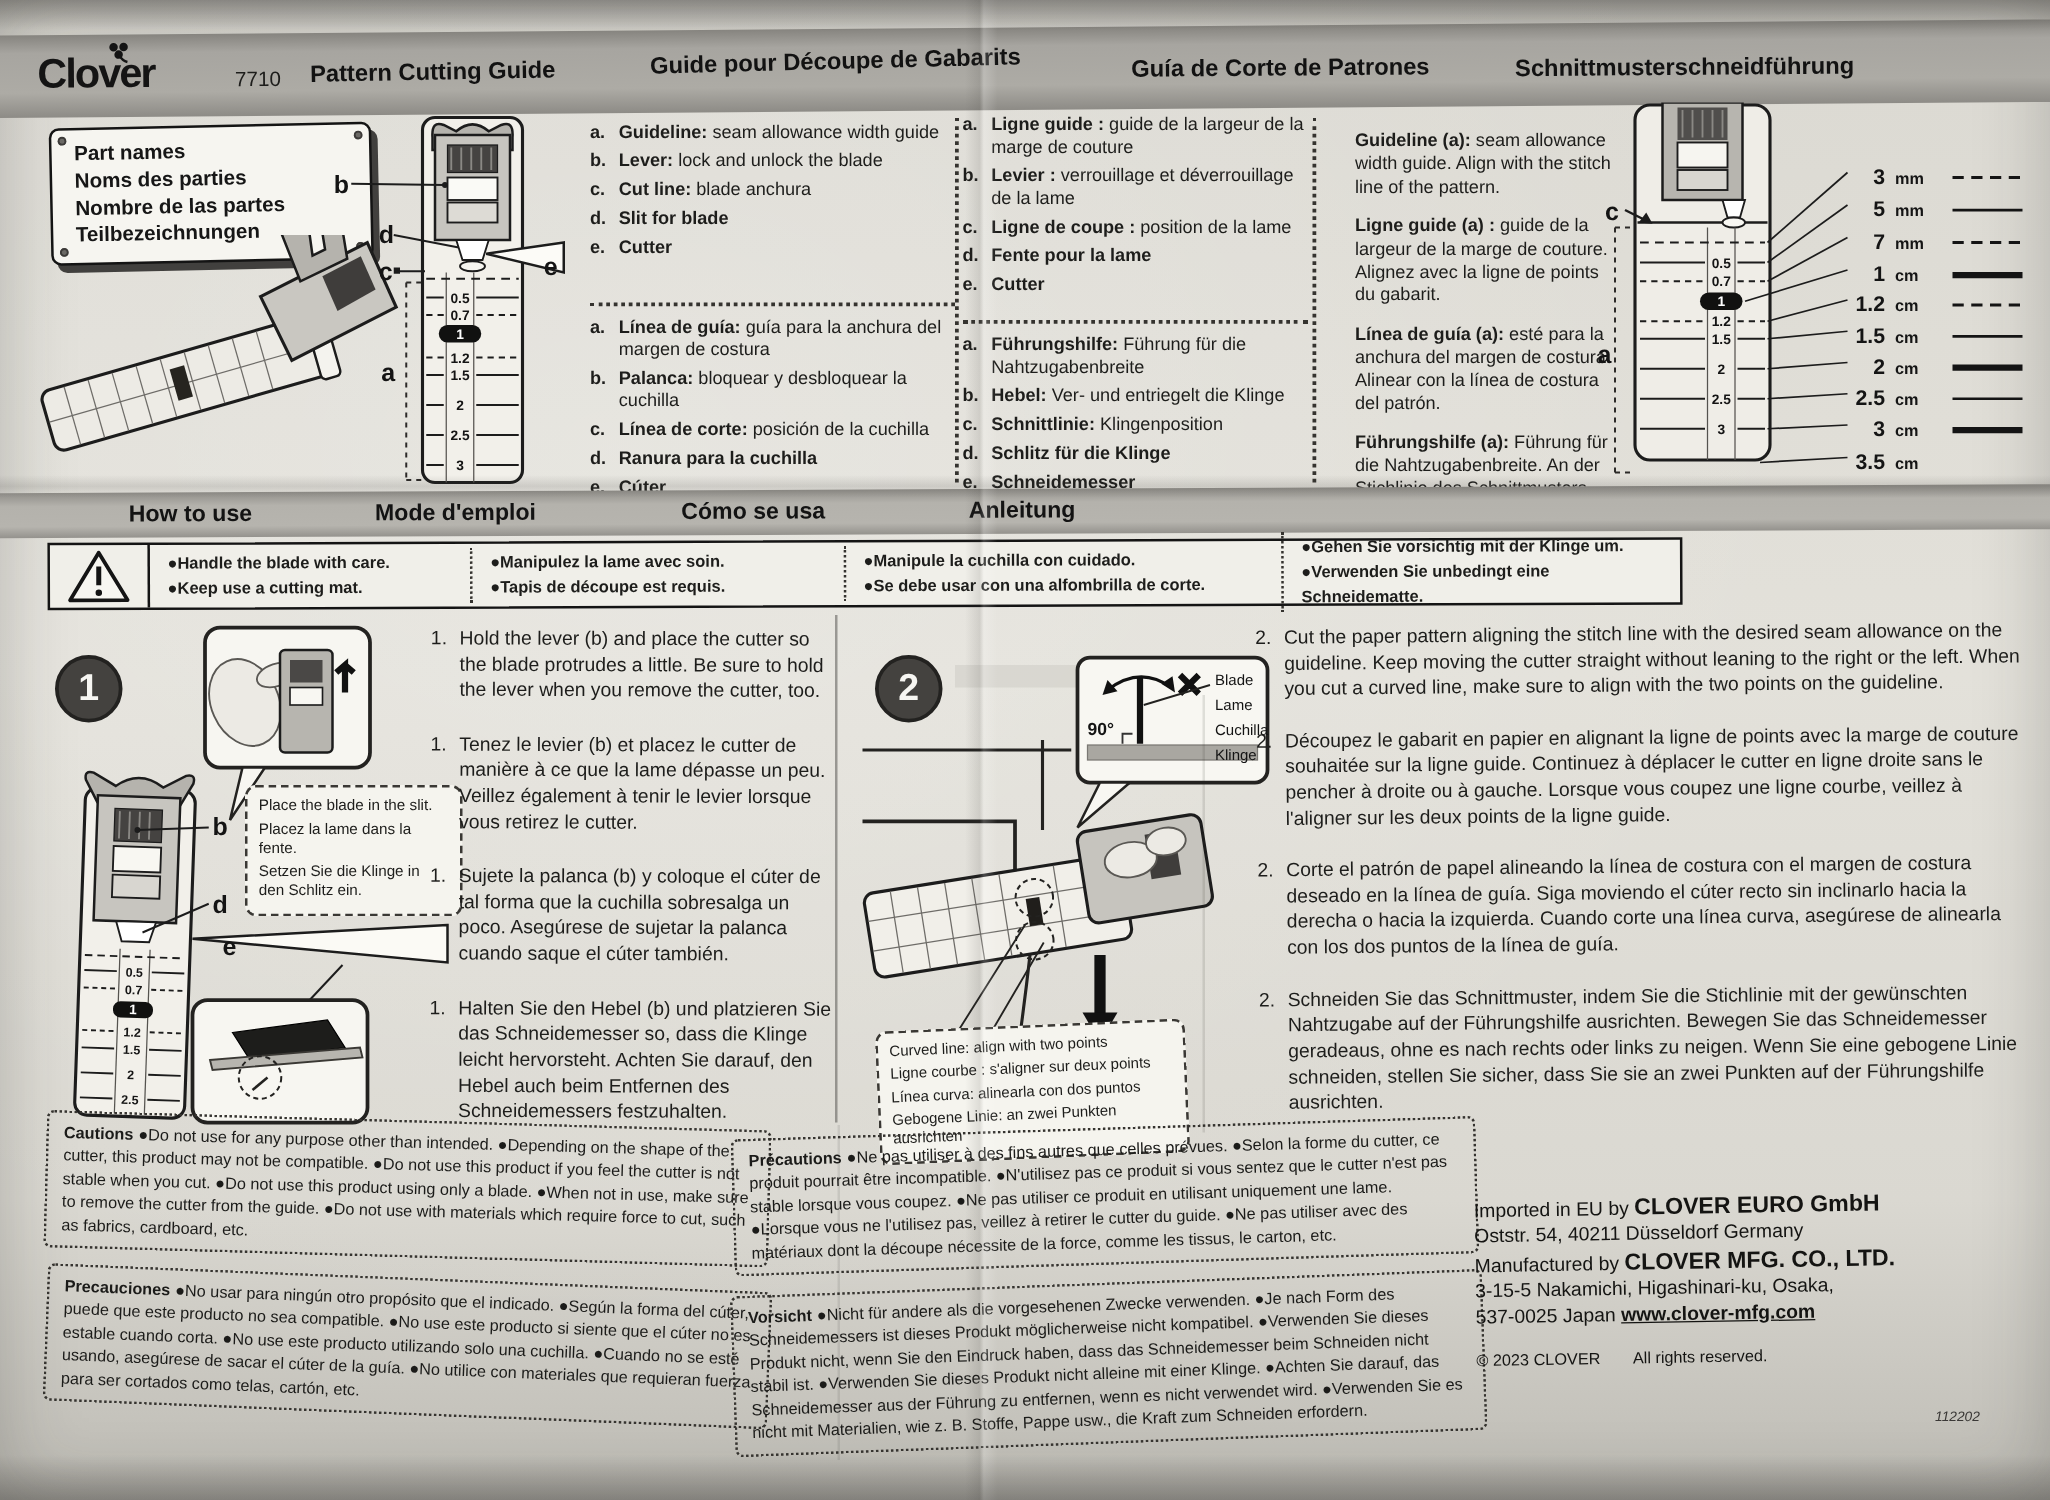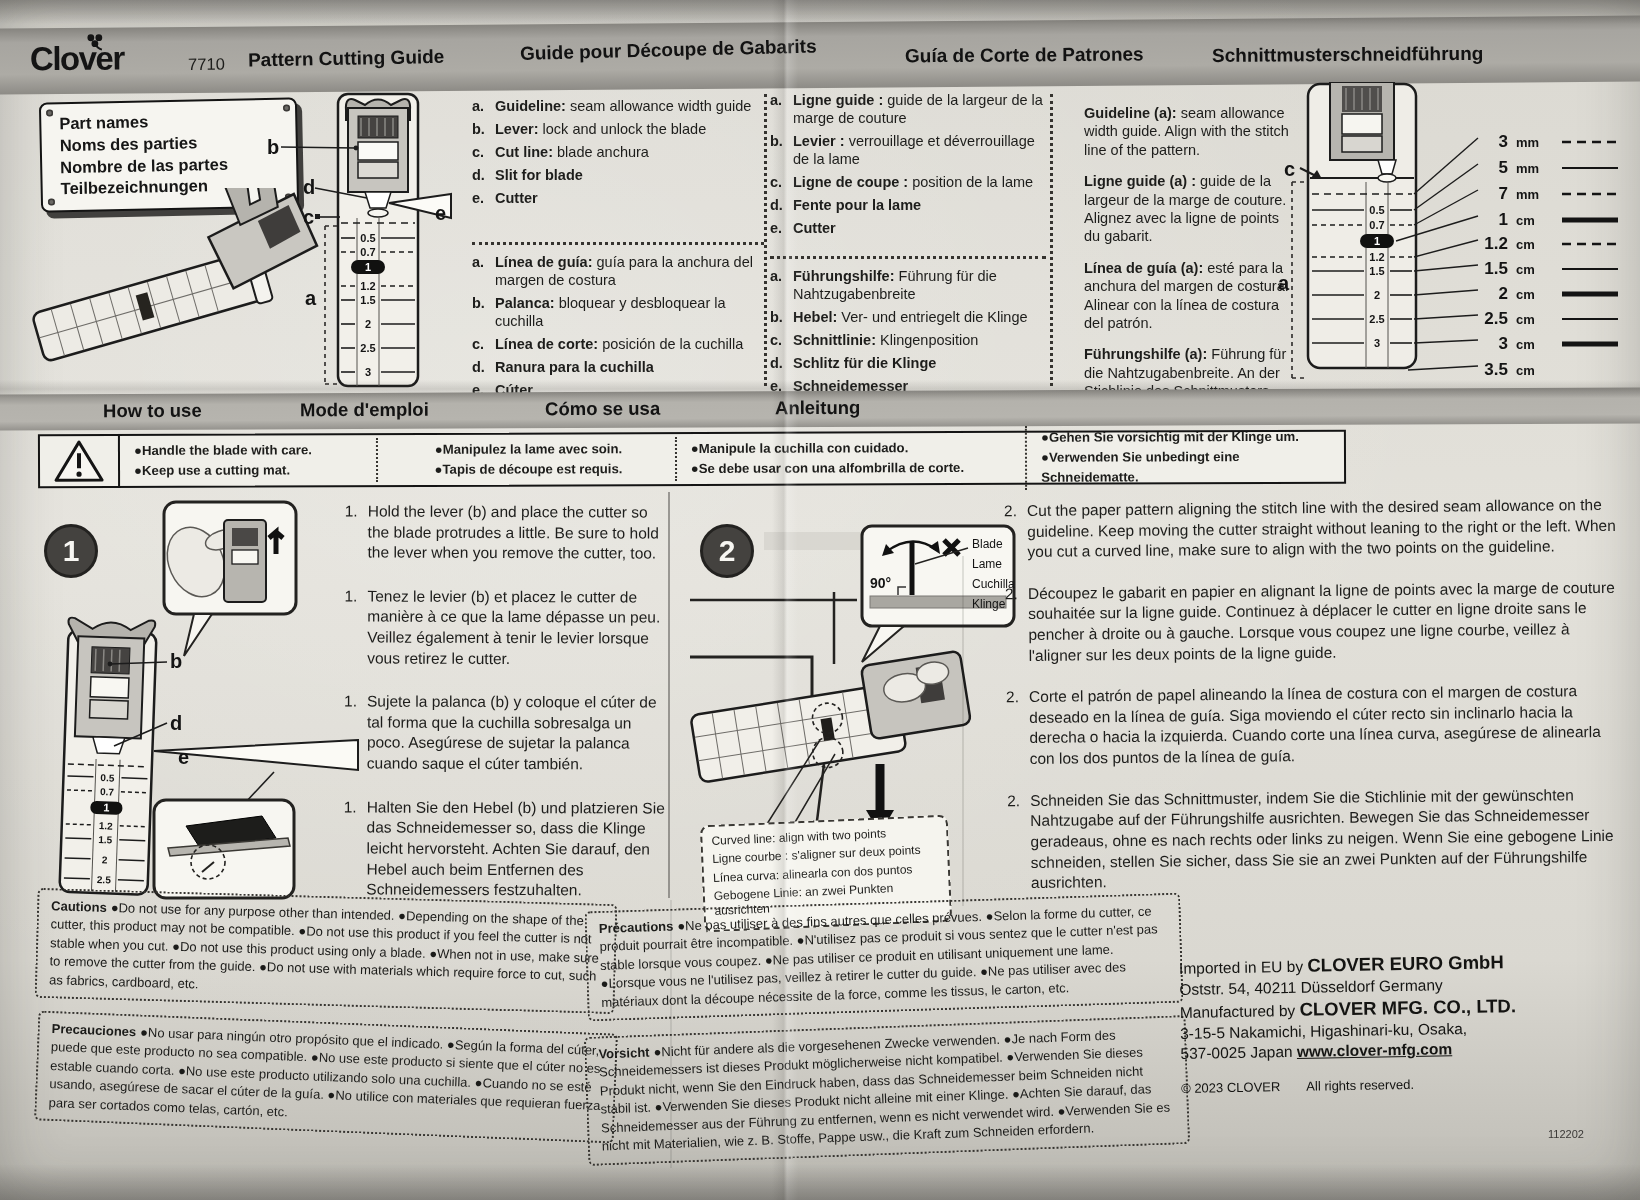--- a/index.html
+++ b/index.html
@@ -54,21 +54,21 @@
     background:linear-gradient(180deg,#908e89,#b4b2ac 30%,#b6b4ae 75%,#94928d);}
   .howto span{position:absolute;top:6px;font-weight:700;font-size:18.5px;color:#131313;}
 
   
   .warnbox{position:absolute;left:38px;top:432px;width:1304px;height:50px;transform:rotate(-0.2deg);
     border:2.5px solid #141414;background:#f0efe9;display:flex;align-items:center;}
   .wtri{width:78px;flex:none;height:100%;display:flex;align-items:center;justify-content:center;
     border-right:2.5px solid #141414;}
   .wcol{padding:2px 10px 2px 14px;font-weight:700;font-size:13.2px;line-height:1.5;}
   .wcol + .wcol{border-left:2.5px dotted #35332f;}
-  .w-en{width:252px;} .w-fr{width:296px;text-align:center;} .w-es{width:352px;} .w-de{width:318px;}
+  .w-en{width:252px;} .w-fr{width:296px;} .w-es{width:352px;} .w-de{width:318px;}
 
   
   .badge{position:absolute;width:48px;height:48px;border-radius:50%;background:#44423f;
     border:3px solid #232220;color:#f7f6f2;font-weight:700;font-size:30px;line-height:48px;text-align:center;}
   .callout{position:absolute;background:#f5f4ee;border:2.5px dashed #3a3834;border-radius:9px;
     padding:7px 9px;font-size:12.2px;line-height:1.28;}
   .callout p{margin:0 0 3px 0;}
   .instr{position:absolute;}
   .ip{display:flex;margin-bottom:23px;font-size:15.5px;line-height:1.33;}
   .ip .inum{width:23px;flex:none;}
@@ -79,21 +79,21 @@
   .caut{position:absolute;border:2.5px dotted #35332f;border-radius:6px;padding:7px 12px;}
   .caut p{margin:0;font-size:13px;line-height:1.42;color:#1b1b19;}
   .caut b{font-weight:700;margin-right:4px;}
 
   
   .footer{position:absolute;left:1180px;top:952px;width:450px;transform:rotate(-1deg);font-size:15.5px;line-height:1.3;color:#141412;}
   .footer .big{font-weight:700;font-size:18.5px;}
   .footer .site{font-weight:700;text-decoration:underline;}
   .fcopy{margin-top:16px;font-size:13px;}
   .fcopy .rights{margin-left:26px;}
-  .doccode{position:absolute;left:1548px;top:1128px;font-size:11px;color:#3a3836;}
+  .doccode{position:absolute;left:1548px;top:1128px;font-size:11px;color:#3a3836;font-style:italic;}
 
   
   .dl{font:700 20px "Liberation Sans",sans-serif;fill:#141414;}
   .rn{font:700 11px "Liberation Sans",sans-serif;fill:#141414;text-anchor:middle;}
   .rnw{font:700 11px "Liberation Sans",sans-serif;fill:#ffffff;text-anchor:middle;}
   .rns{font:700 10px "Liberation Sans",sans-serif;fill:#141414;text-anchor:middle;}
   .mv{font:700 17px "Liberation Sans",sans-serif;fill:#141414;text-anchor:end;}
   .mu{font:700 13px "Liberation Sans",sans-serif;fill:#141414;}
   .bl{font:400 12px "Liberation Sans",sans-serif;fill:#141414;}
   .ang{font:700 14px "Liberation Sans",sans-serif;fill:#141414;}
@@ -504,20 +504,26 @@
     <line x1="131" y1="231" x2="78" y2="254" stroke="#1c1c1c" stroke-width="1.6"></line>
     <text class="dl" x="142" y="272">e</text>
     <line x1="238" y1="280" x2="208" y2="312" stroke="#1c1c1c" stroke-width="1.6"></line>
     <rect x="118" y="308" width="140" height="98" rx="12" fill="#f7f6f1" stroke="#232220" stroke-width="3"></rect>
     <path d="M150,334 L226,324 L240,346 L164,356 Z" fill="#1d1d1b" stroke="#000"></path>
     <path d="M132,356 L252,346 L254,354 L134,364 Z" fill="#b7b5af" stroke="#3a3834" stroke-width="1.5"></path>
     <circle cx="172" cy="370" r="17" fill="none" stroke="#232220" stroke-width="1.6" stroke-dasharray="4 3"></circle>
     <path d="M166,380 L178,370" stroke="#232220" stroke-width="2"></path>
   </svg>
 
+  <div class="callout" style="left:196px;top:628px;width:152px;">
+    <p>Place the blade in the slit.</p>
+    <p>Placez la lame dans la fente.</p>
+    <p></p>
+    <p>Setzen Sie die Klinge in den Schlitz ein.</p>
+  </div>
 
   <div class="instr" style="left:344px;top:502px;width:322px;transform:rotate(0.2deg);">
     <div class="ip">
         <span class="inum">1.</span>
         <span class="itx">Hold the lever (b) and place the cutter so the blade protrudes a little. Be sure to hold the lever when you remove the cutter, too.</span>
       </div>
     <div class="ip">
         <span class="inum">1.</span>
         <span class="itx">Tenez le levier (b) et placez le cutter de manière à ce que la lame dépasse un peu. Veillez également à tenir le levier lorsque vous retirez le cutter.</span>
       </div>

